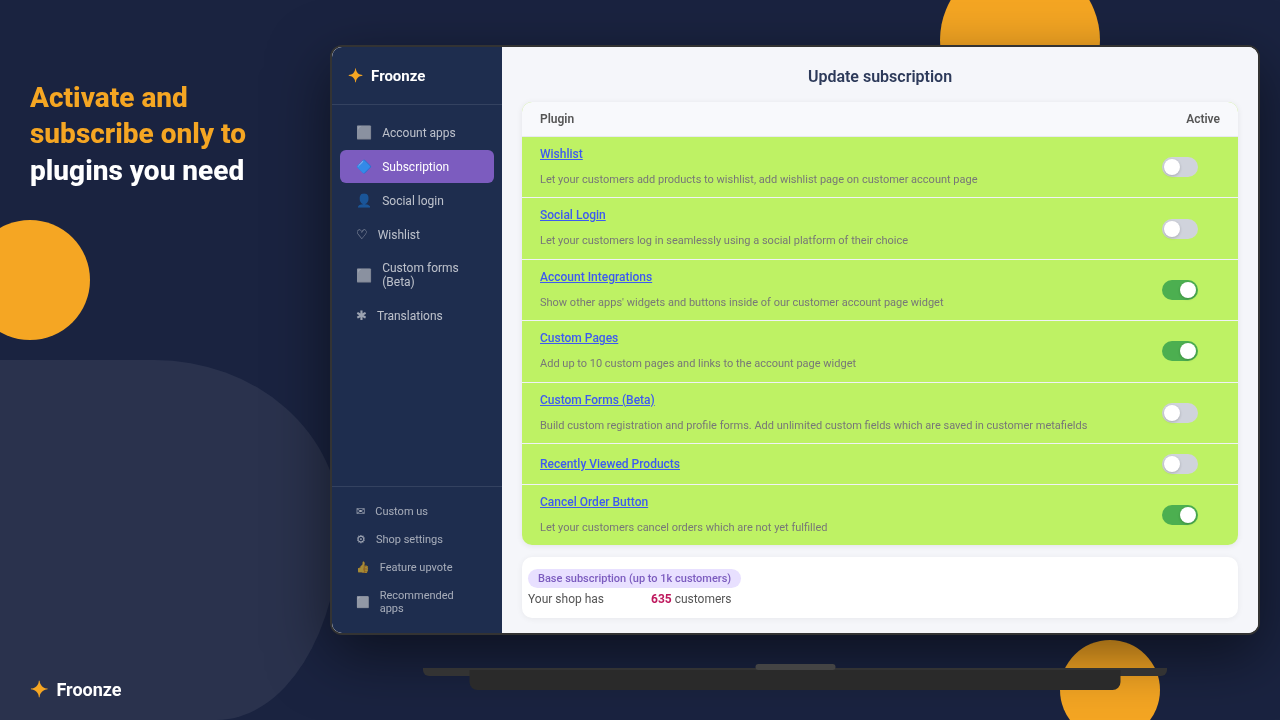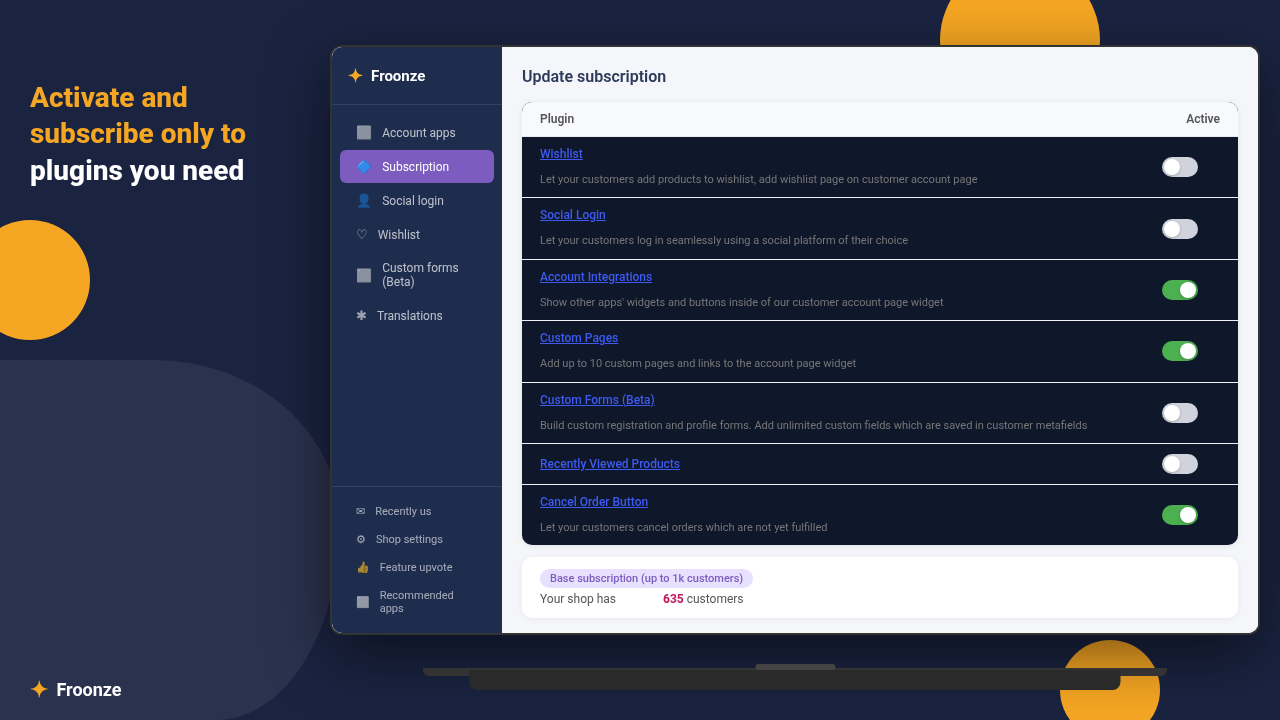--- a/index.html
+++ b/index.html
@@ -218,25 +218,26 @@
       flex: 1;
       background: #f5f6fa;
       padding: 20px;
       overflow-y: auto;
     }
     .page-title {
       font-size: 16px;
       font-weight: 600;
       color: #2d3a5a;
       margin-bottom: 16px;
+      text-align: center;
     }
 
     
     .plugin-table {
-      background: #0f172a;
+      background: #bef264;
       border-radius: 10px;
       overflow: hidden;
       box-shadow: 0 1px 6px rgba(0,0,0,0.08);
     }
     .table-header {
       display: flex;
       align-items: center;
       background: #f8f9fc;
       border-bottom: 1px solid #e8eaf0;
       padding: 10px 18px;
@@ -305,21 +306,21 @@
       transition: left 0.2s;
       box-shadow: 0 1px 3px rgba(0,0,0,0.2);
     }
     .toggle.off .toggle-knob { left: 2px; }
     .toggle.on .toggle-knob { left: 18px; }
 
     
     .sub-info {
       background: white;
       border-radius: 10px;
-      padding: 12px 18px;
+      padding: 12px 6px;
       margin-top: 12px;
       box-shadow: 0 1px 6px rgba(0,0,0,0.06);
       font-size: 12px;
       color: #555;
     }
     .sub-badge {
       display: inline-block;
       background: #e8e0ff;
       color: #7c5cbf;
       padding: 3px 10px;
@@ -384,21 +385,21 @@
             </div>
             <div class="nav-item">
               <span class="nav-icon">✱</span>
               <span>Translations</span>
             </div>
           </nav>
         <div class="sidebar-footer">
 
         <div class="footer-item">
               <span>✉</span>
-              <span>Recently us</span>
+              <span>Custom us</span>
             </div>
             <div class="footer-item">
               <span>⚙</span>
               <span>Shop settings</span>
             </div>
             <div class="footer-item">
               <span>👍</span>
               <span>Feature upvote</span>
             </div>
             <div class="footer-item">

